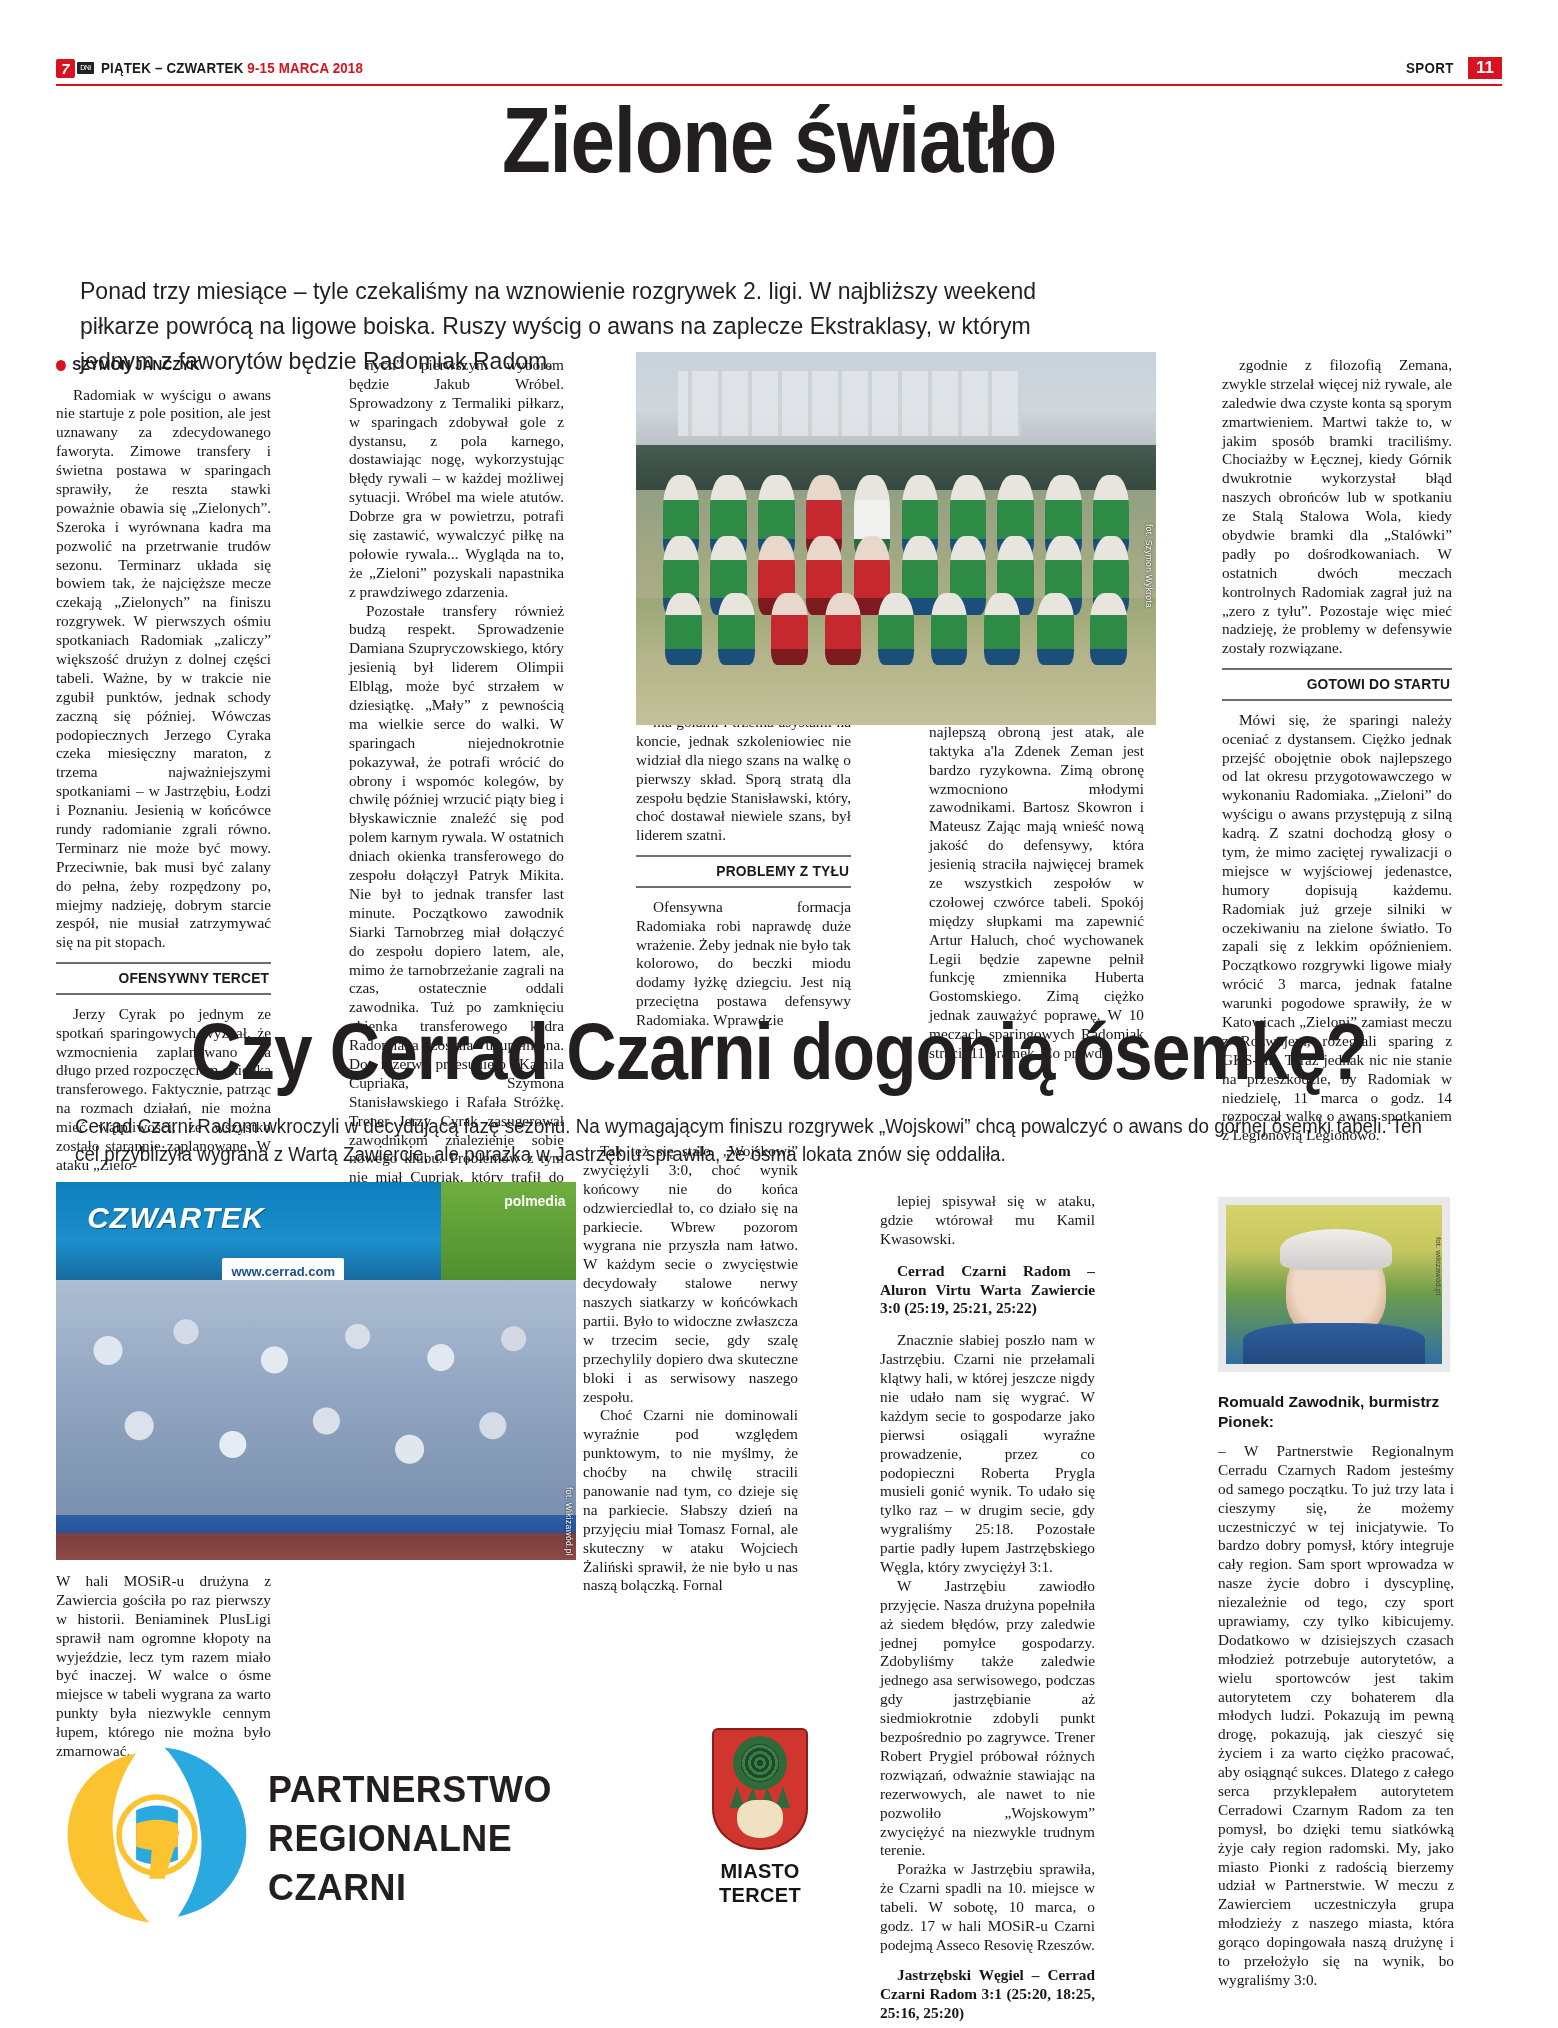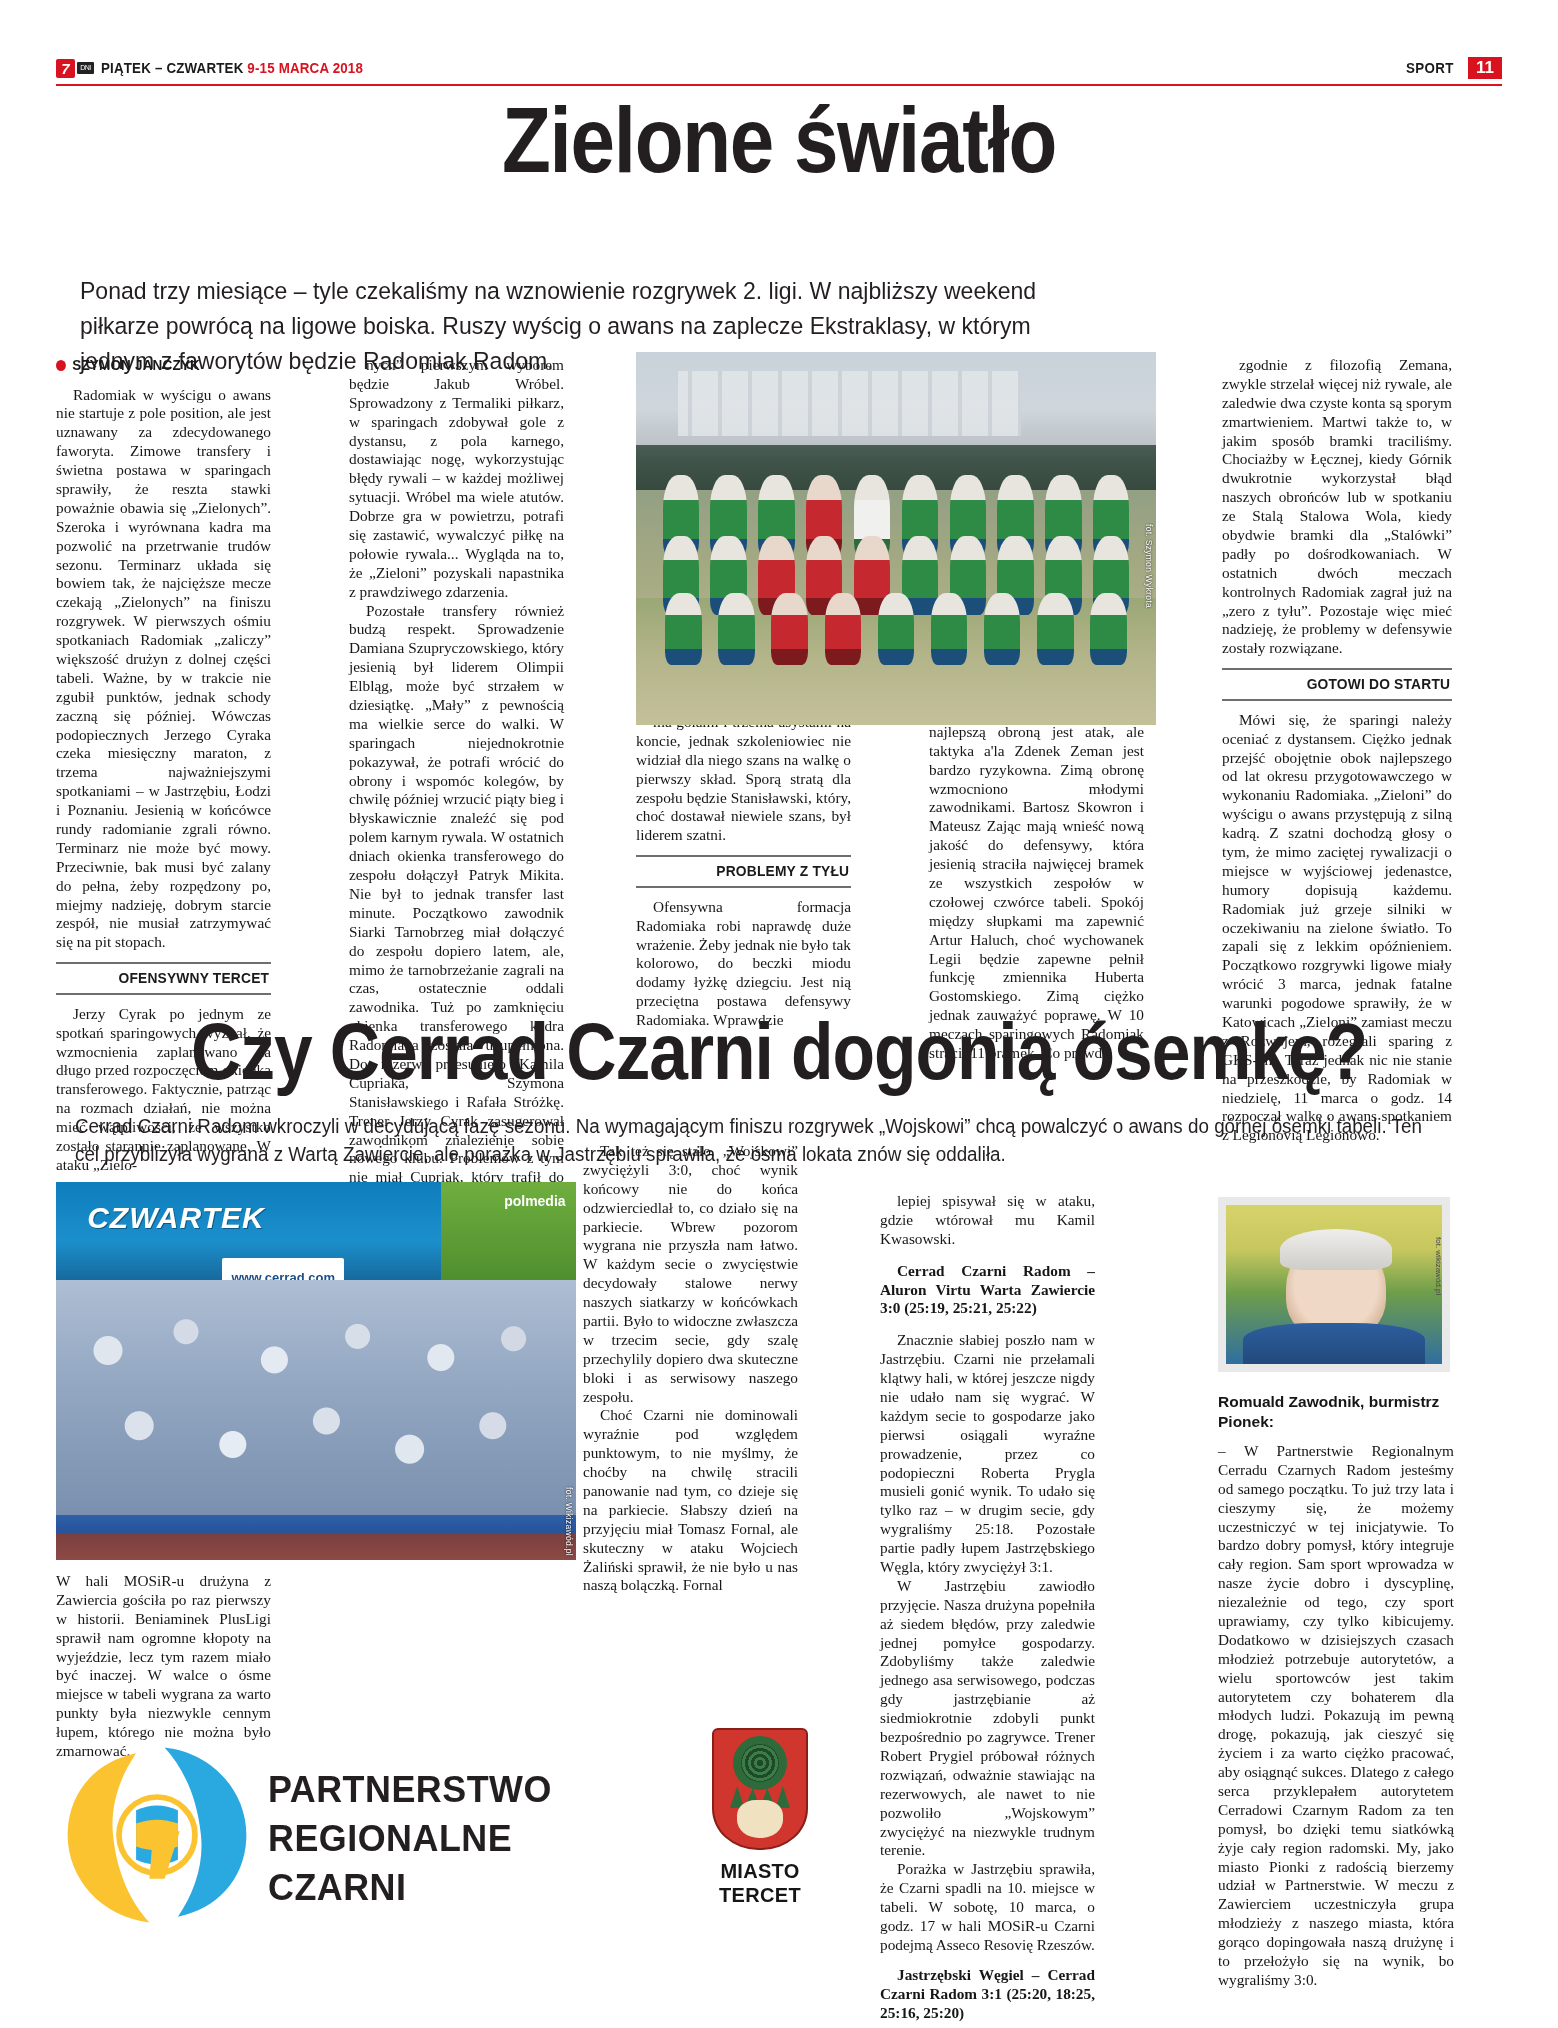--- a/index.html
+++ b/index.html
@@ -152,21 +152,21 @@
     background:linear-gradient(180deg,#0e7dbd 0%,#1b8fcb 60%,#176a9d 100%);}
   .p2-lew{position:absolute;left:6%;top:5%;color:#ffffff;
     font-family:"Liberation Sans",sans-serif;font-weight:bold;font-size:30px;
     letter-spacing:1px;font-style:italic;text-shadow:1px 1px 0 #0a5a87;}
   .p2-green{position:absolute;right:0;top:0;width:26%;height:30%;
     background:linear-gradient(180deg,#6fae3e,#4b8a2c);}
   .p2-pm{position:absolute;right:2%;top:3%;color:#fff;font-weight:bold;
     font-family:"Liberation Sans",sans-serif;font-size:14px;}
   .p2-url{position:absolute;left:32%;top:20%;background:#ffffff;color:#1b4f8a;
     font-family:"Liberation Sans",sans-serif;font-size:13px;font-weight:bold;
-    padding:12px 9px;border-radius:2px;}
+    padding:6px 9px;border-radius:2px;}
   .p2-crowd{position:absolute;left:0;top:26%;width:100%;height:62%;
     background:
       radial-gradient(circle at 10% 30%, #dfe6ee 0 14px, transparent 15px),
       radial-gradient(circle at 25% 22%, #d4dbe6 0 12px, transparent 13px),
       radial-gradient(circle at 42% 34%, #e4eaf1 0 13px, transparent 14px),
       radial-gradient(circle at 58% 24%, #d7dee8 0 12px, transparent 13px),
       radial-gradient(circle at 74% 33%, #e2e8f0 0 13px, transparent 14px),
       radial-gradient(circle at 88% 25%, #d2d9e4 0 12px, transparent 13px),
       radial-gradient(circle at 16% 62%, #dbe2ec 0 14px, transparent 15px),
       radial-gradient(circle at 34% 70%, #e6ecf3 0 13px, transparent 14px),

